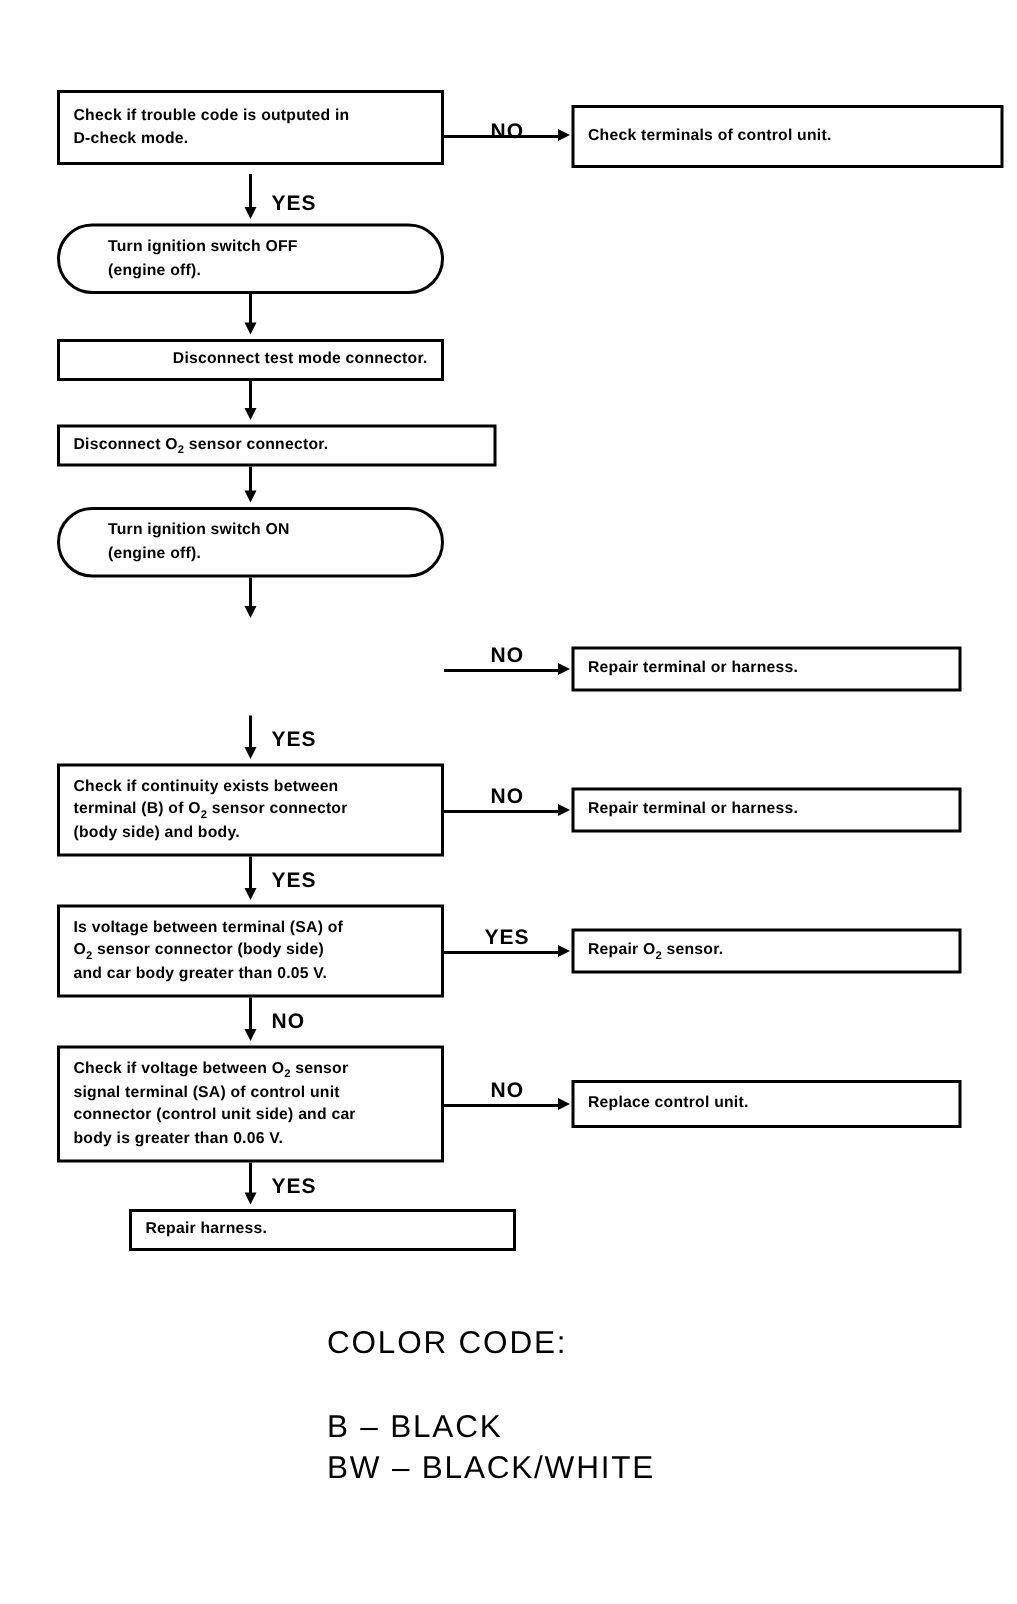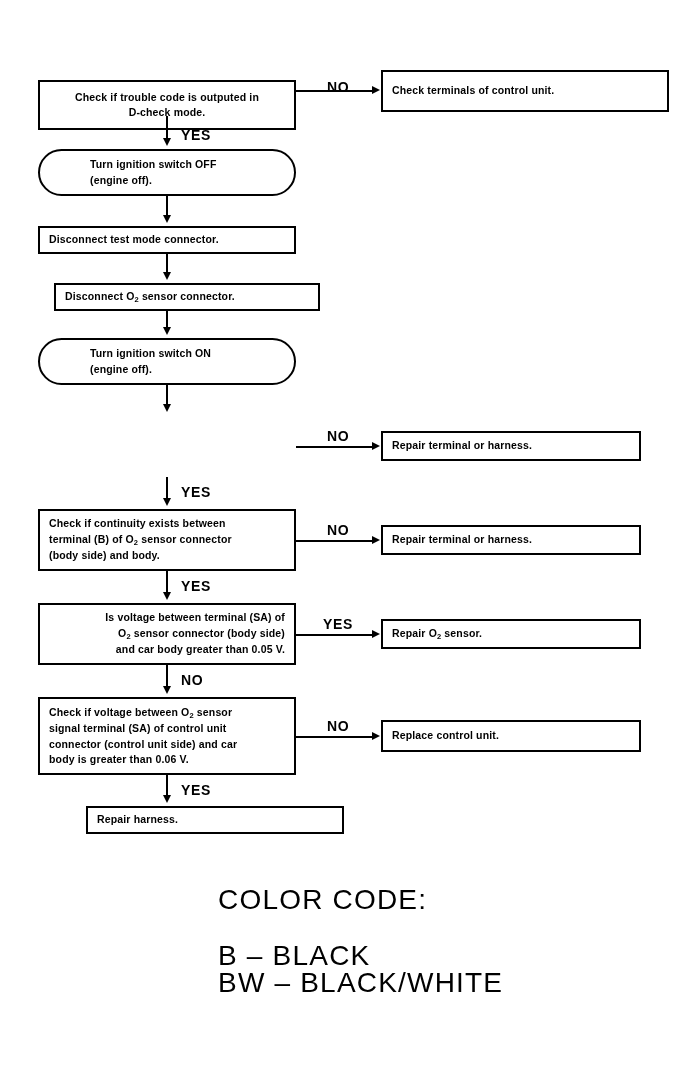--- a/index.html
+++ b/index.html
@@ -29,21 +29,21 @@
     box-sizing: border-box;
     border: 2px solid #000;
     background: #fff;
     display: flex;
     flex-direction: column;
     justify-content: center;
     padding: 4px 9px;
   }
   .node.terminal {
     border-radius: 28px;
-    align-items: flex-end;
+    align-items: center;
     padding: 4px 14px;
   }
   .node.terminal .line { text-align: left; width: 190px; }
 
   .line {
     font-size: 10.5px;
     line-height: 15.5px;
     letter-spacing: 0.15px;
     white-space: nowrap;
     font-weight: 600;
@@ -86,62 +86,62 @@
     position: absolute;
     font-size: 14px;
     font-weight: 700;
     letter-spacing: 0.7px;
     white-space: nowrap;
   }
 
   
   .colorcode {
     position: absolute;
-    font-size: 28px;
+    font-size: 21px;
     letter-spacing: 1.2px;
     white-space: nowrap;
     font-weight: 400;
   }
 </style>
 </head>
 <body>
 
 <div id="chart">
 
-  <div class="node" style="left:38px; top:80px; width:258px; height:50px;text-align:center;">
+  <div class="node" style="left:38px; top:60px; width:258px; height:50px;">
     <div class="line">Check if trouble code is outputed in</div>
     <div class="line">D-check mode.</div>
   </div>
 
   <div class="node terminal" style="left:38px; top:149px; width:258px; height:47px;">
     <div class="line">Turn ignition switch OFF</div>
     <div class="line">(engine off).</div>
   </div>
 
-  <div class="node" style="left:38px; top:226px; width:258px; height:28px;">
+  <div class="node" style="left:38px; top:226px; width:258px; height:28px;align-items:flex-end;">
     <div class="line">Disconnect test mode connector.</div>
   </div>
 
-  <div class="node" style="left:54px; top:283px; width:266px; height:28px;">
+  <div class="node" style="left:38px; top:283px; width:293px; height:28px;">
     <div class="line">Disconnect O<sub>2</sub> sensor connector.</div>
   </div>
 
   <div class="node terminal" style="left:38px; top:338px; width:258px; height:47px;">
     <div class="line">Turn ignition switch ON</div>
     <div class="line">(engine off).</div>
   </div>
 
 
   <div class="node" style="left:38px; top:509px; width:258px; height:62px;">
     <div class="line">Check if continuity exists between</div>
     <div class="line">terminal (B) of O<sub>2</sub> sensor connector</div>
     <div class="line">(body side) and body.</div>
   </div>
 
-  <div class="node" style="left:38px; top:603px; width:258px; height:62px;text-align:right;">
+  <div class="node" style="left:38px; top:603px; width:258px; height:62px;">
     <div class="line">Is voltage between terminal (SA) of</div>
     <div class="line">O<sub>2</sub> sensor connector (body side)</div>
     <div class="line">and car body greater than 0.05 V.</div>
   </div>
 
   <div class="node" style="left:38px; top:697px; width:258px; height:78px;">
     <div class="line">Check if voltage between O<sub>2</sub> sensor</div>
     <div class="line">signal terminal (SA) of control unit</div>
     <div class="line">connector (control unit side) and car</div>
     <div class="line">body is greater than 0.06 V.</div>

